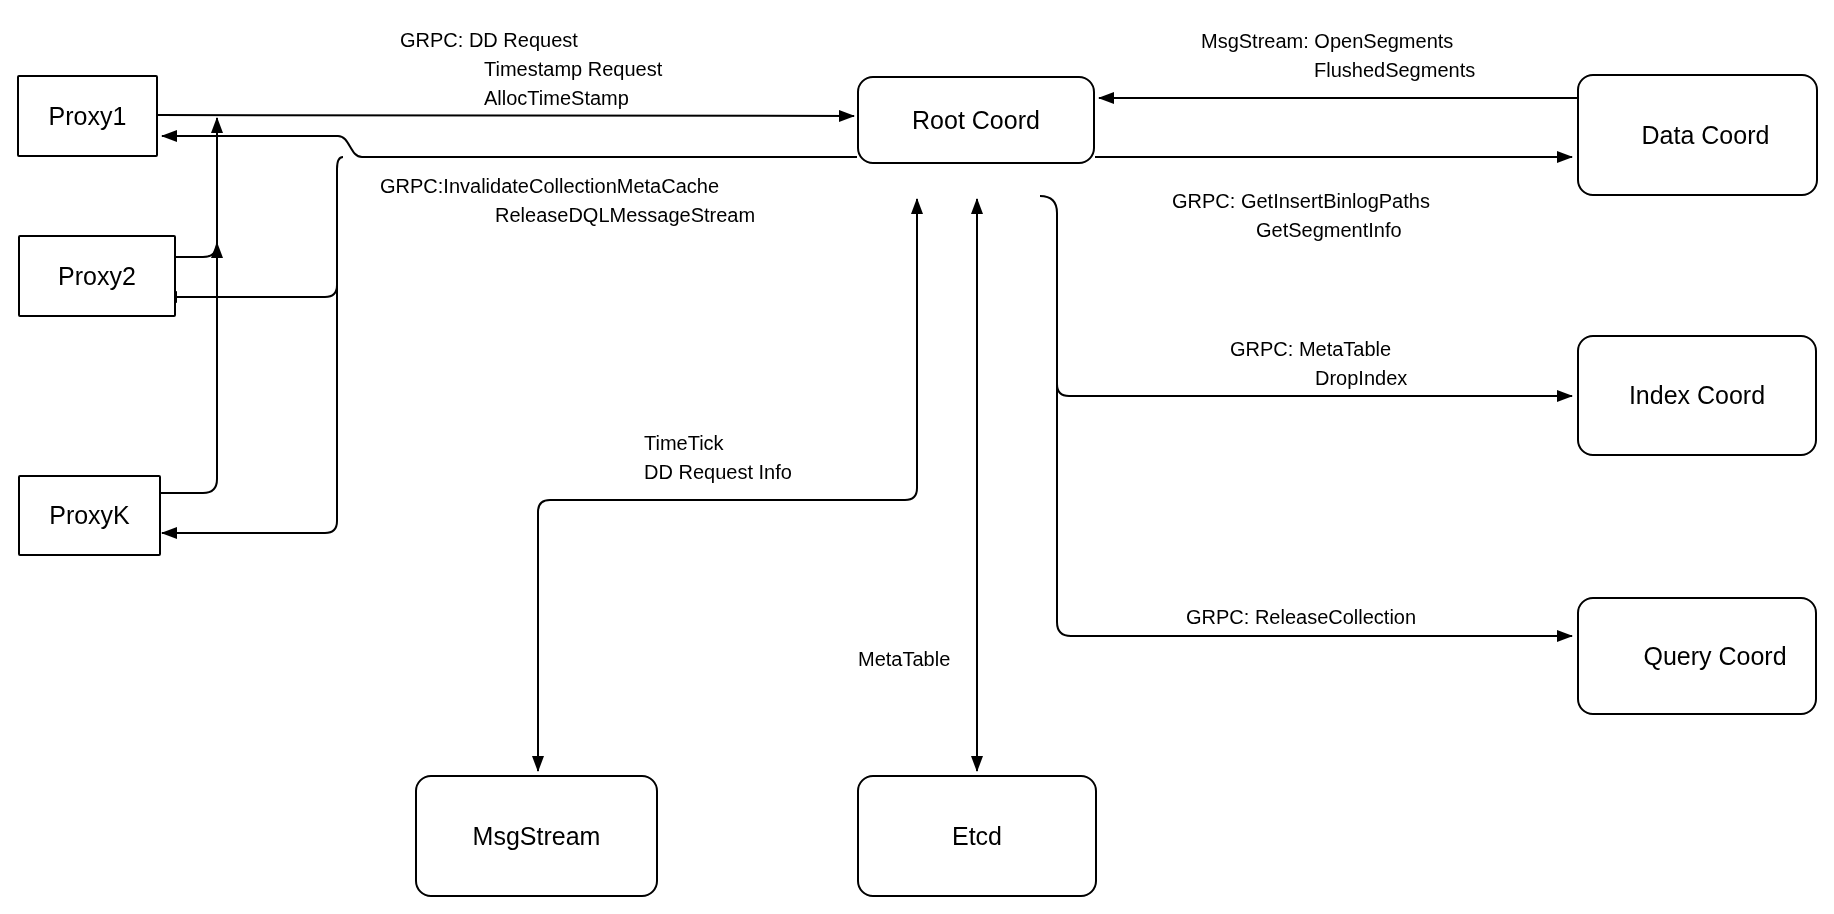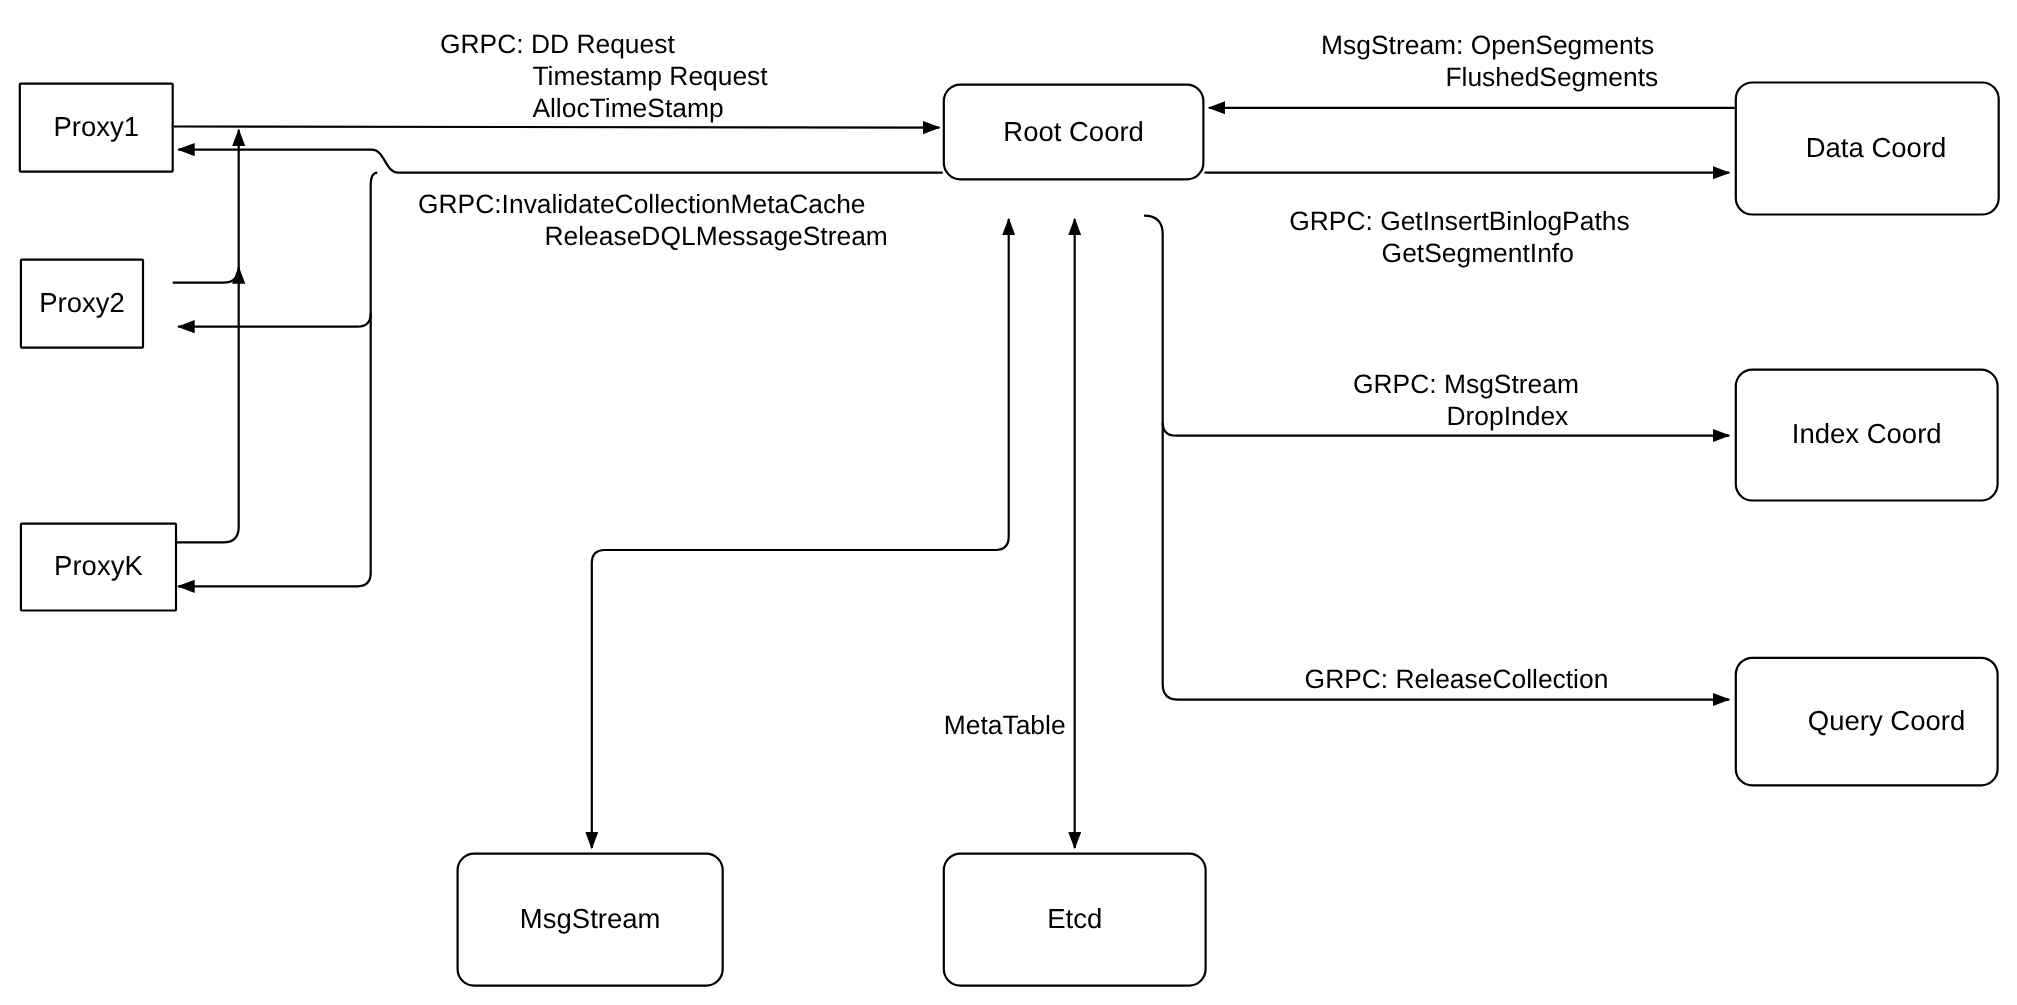--- a/index.html
+++ b/index.html
@@ -24,32 +24,32 @@
     border: 2px solid #000000;
     border-radius: 16px;
     display: flex;
     align-items: center;
     justify-content: center;
     font-size: 25px;
     white-space: nowrap;
   }
   .node.small { border-radius: 2px; }
   #node-proxy1    { left: 17px;   top: 75px;  width: 141px; height: 82px; }
-  #node-proxy2    { left: 18px;   top: 235px; width: 113px; height: 82px; }
+  #node-proxy2    { left: 18px;   top: 235px; width: 158px; height: 82px; }
   #node-proxyk    { left: 18px;   top: 475px; width: 143px; height: 81px; }
   #node-root      { left: 857px;  top: 76px;  width: 238px; height: 88px; }
   #node-data      { left: 1577px; top: 74px;  width: 241px; height: 122px; padding-left: 16px; }
   #node-index     { left: 1577px; top: 335px; width: 240px; height: 121px; }
   #node-query     { left: 1577px; top: 597px; width: 240px; height: 118px; padding-left: 36px; }
   #node-msgstream { left: 415px;  top: 775px; width: 243px; height: 122px; }
   #node-etcd      { left: 857px;  top: 775px; width: 240px; height: 122px; }
 
   .elabel {
     position: absolute;
-    font-size: 24px;
+    font-size: 20px;
     line-height: 29px;
     white-space: nowrap;
   }
   .elabel span { display: block; }
   .ind84  { padding-left: 84px; }
   .ind85  { padding-left: 85px; }
   .ind113 { padding-left: 113px; }
   .ind115 { padding-left: 115px; }
 
   #lbl-proxy-to-root { left: 400px;  top: 26px;  }
@@ -127,23 +127,27 @@
   </div>
   <div class="elabel" id="lbl-data-to-root">
     <span>MsgStream: OpenSegments</span>
     <span class="ind113">FlushedSegments</span>
   </div>
   <div class="elabel" id="lbl-root-to-data">
     <span>GRPC: GetInsertBinlogPaths</span>
     <span class="ind84">GetSegmentInfo</span>
   </div>
   <div class="elabel" id="lbl-root-to-index">
-    <span>GRPC: MsgStream</span>
+    <span>GRPC: MetaTable</span>
     <span class="ind85">DropIndex</span>
   </div>
   <div class="elabel" id="lbl-root-to-query">
     <span>GRPC: ReleaseCollection</span>
+  </div>
+  <div class="elabel" id="lbl-timetick">
+    <span>TimeTick</span>
+    <span>DD Request Info</span>
   </div>
   <div class="elabel" id="lbl-metatable">
     <span>MetaTable</span>
   </div>
 
 </div>
 
 </body></html>

